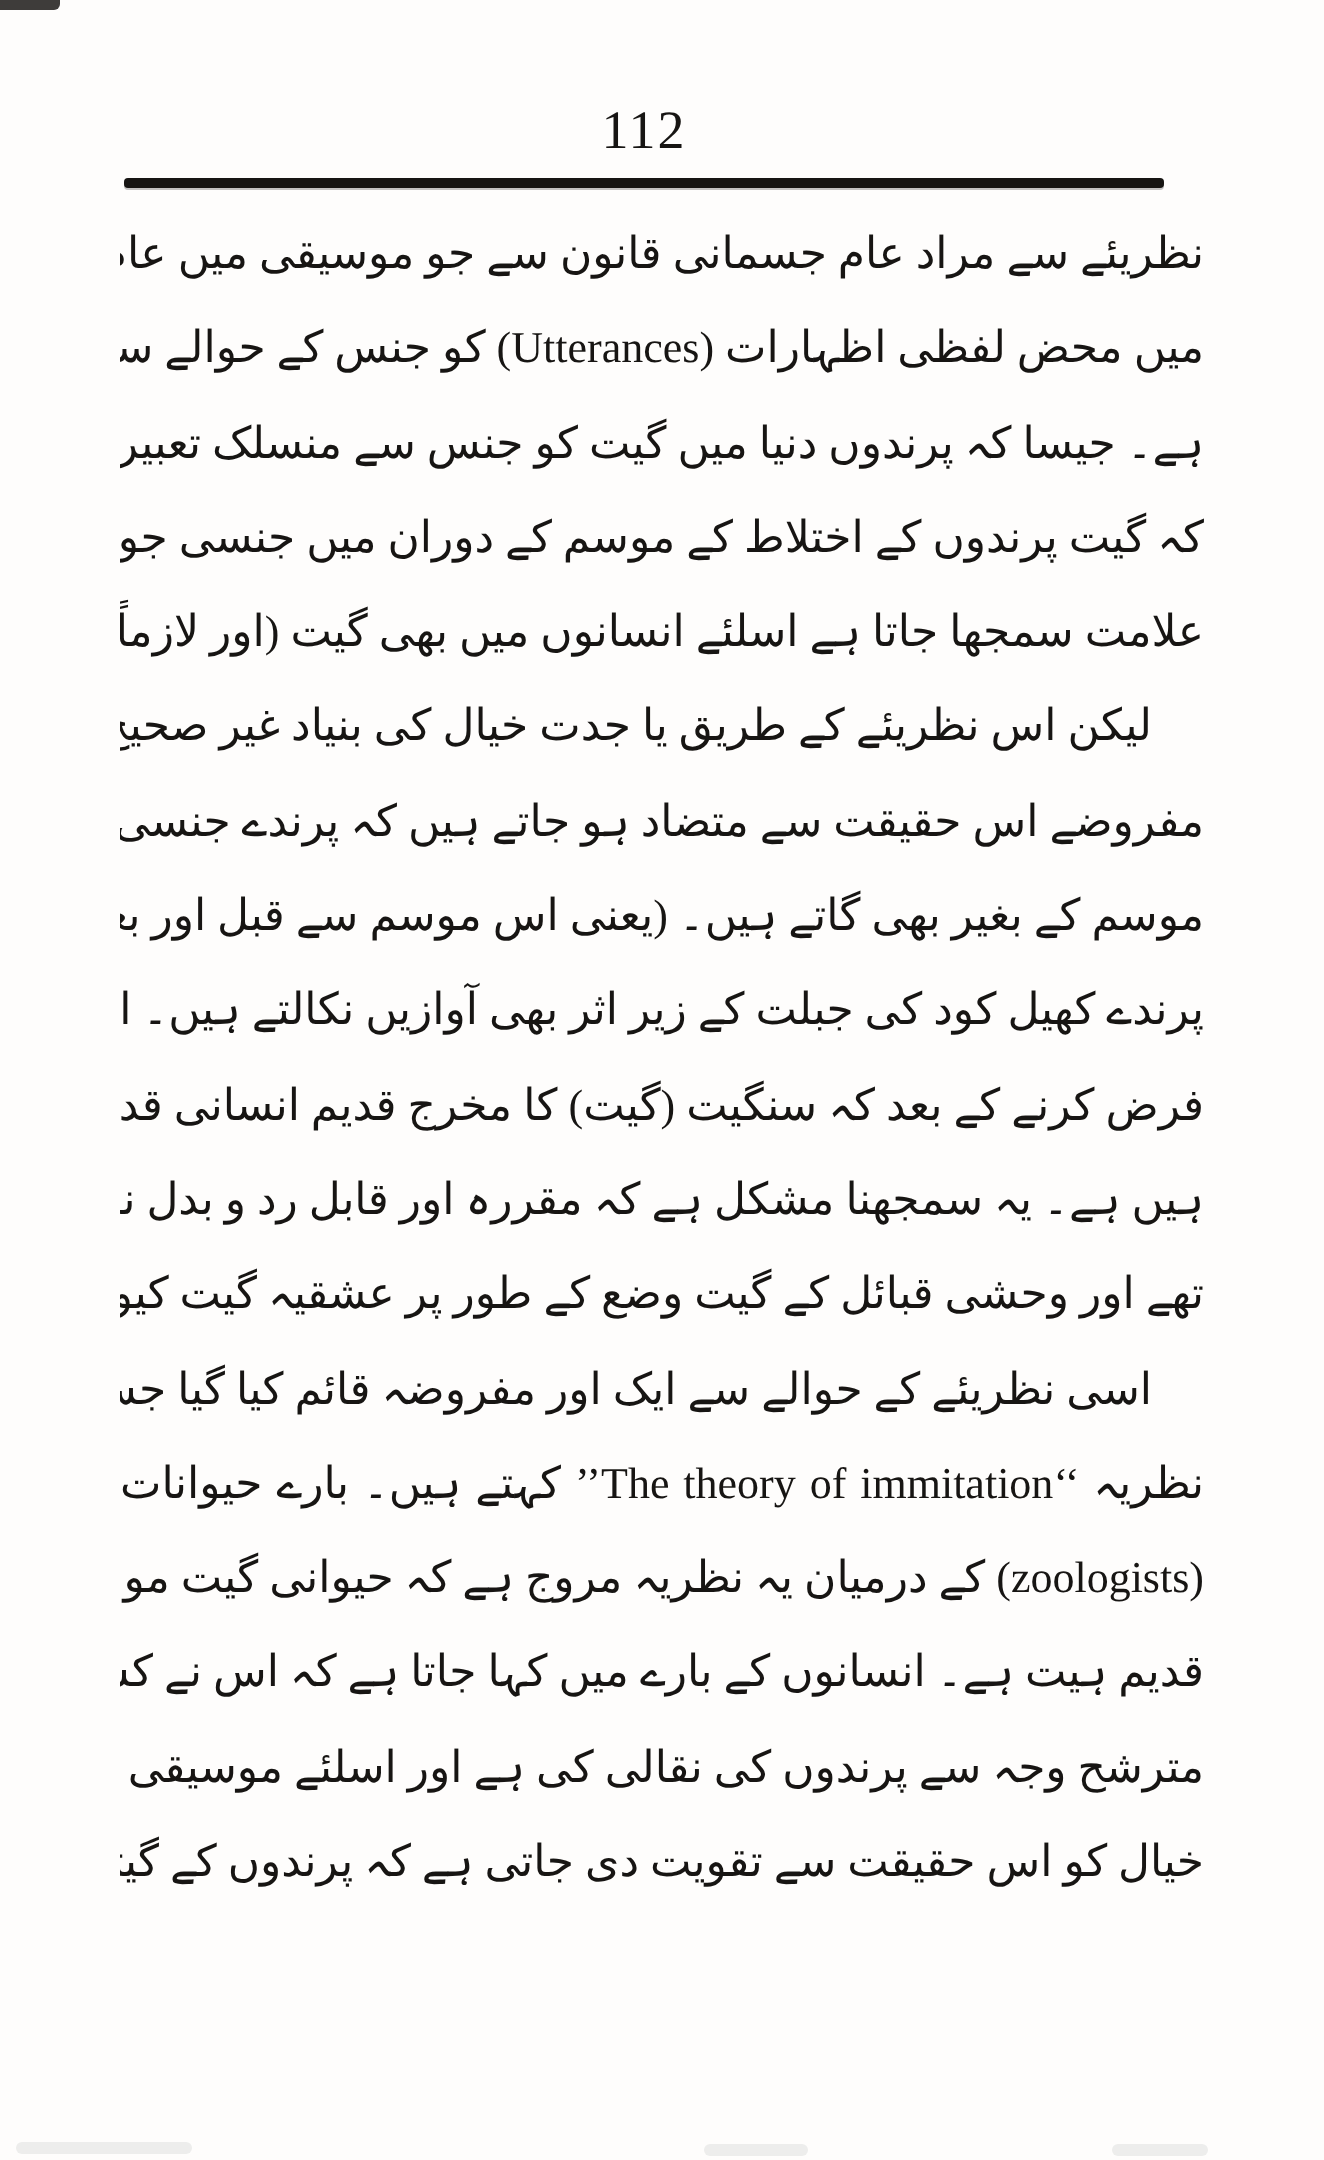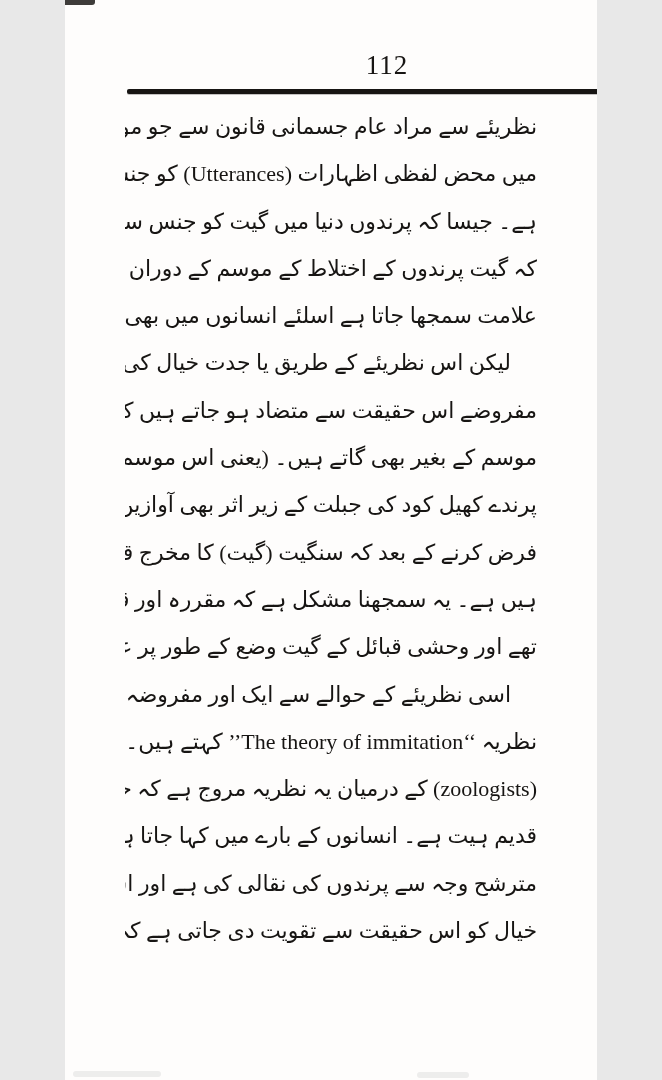--- a/index.html
+++ b/index.html
@@ -1,18 +1,18 @@
 <!DOCTYPE html>
 <html lang="ur"><head>
 <meta charset="utf-8">
 <style>
   html,body{margin:0;padding:0;background:#e8e8e8;}
   .page{
     position:relative;
-    width:532px;height:1080px;
+    width:662px;height:1080px;
     background:#fefdfc;
     font-family:"Liberation Serif","DejaVu Sans",serif;
     color:#171513;
     overflow:hidden;
     margin:0 auto;
   }
   .corner-artifact{
     position:absolute;top:0;left:0;width:30px;height:5px;
     background:#1c1a18;opacity:.85;border-bottom-right-radius:3px;
   }
@@ -67,21 +67,21 @@
     <div class="text-line">کہ گیت پرندوں کے اختلاط کے موسم کے دوران میں جنسی جوش کی ایک</div>
     <div class="text-line">علامت سمجھا جاتا ہے اسلئے انسانوں میں بھی گیت (اور لازماً سنگیت) کی</div>
     <div class="text-line para-indent">لیکن اس نظریئے کے طریق یا جدت خیال کی بنیاد غیر صحیح ہے۔ یہ دونوں</div>
     <div class="text-line">مفروضے اس حقیقت سے متضاد ہو جاتے ہیں کہ پرندے جنسی اختلاط کے</div>
     <div class="text-line">موسم کے بغیر بھی گاتے ہیں۔ (یعنی اس موسم سے قبل اور بعد میں بھی)</div>
     <div class="text-line">پرندے کھیل کود کی جبلت کے زیر اثر بھی آوازیں نکالتے ہیں۔ اس لئے یہ</div>
     <div class="text-line">فرض کرنے کے بعد کہ سنگیت (گیت) کا مخرج قدیم انسانی قدرتی جبلتوں</div>
     <div class="text-line">ہیں ہے۔ یہ سمجھنا مشکل ہے کہ مقررہ اور قابل رد و بدل نغمے کیوں اسلئے اہم</div>
     <div class="text-line para-end">تھے اور وحشی قبائل کے گیت وضع کے طور پر عشقیہ گیت کیوں نہ تھے ۲؎</div>
     <div class="text-line para-indent">اسی نظریئے کے حوالے سے ایک اور مفروضہ قائم کیا گیا جسے نقالی کا</div>
-    <div class="text-line">نظریہ ‘‘The theory of immitation’’ کہتے ہیں۔ ماہر حیوانات</div>
+    <div class="text-line">نظریہ ‘‘The theory of immitation’’ کہتے ہیں۔ بارے حیوانات</div>
     <div class="text-line">(zoologists) کے درمیان یہ نظریہ مروج ہے کہ حیوانی گیت موسیقی کی</div>
     <div class="text-line">قدیم ہیت ہے۔ انسانوں کے بارے میں کہا جاتا ہے کہ اس نے کسی غیر</div>
     <div class="text-line">مترشح وجہ سے پرندوں کی نقالی کی ہے اور اسلئے موسیقی وجود میں آئی‘ مذکورہ</div>
     <div class="text-line">خیال کو اس حقیقت سے تقویت دی جاتی ہے کہ پرندوں کے گیتوں کو ہماری</div>
   </div>
 
   <div class="scan-smudge" style="left:8px;top:1071px;width:88px;"></div>
   <div class="scan-smudge" style="left:352px;top:1072px;width:52px;"></div>
   <div class="scan-smudge" style="left:556px;top:1072px;width:48px;"></div>
 

